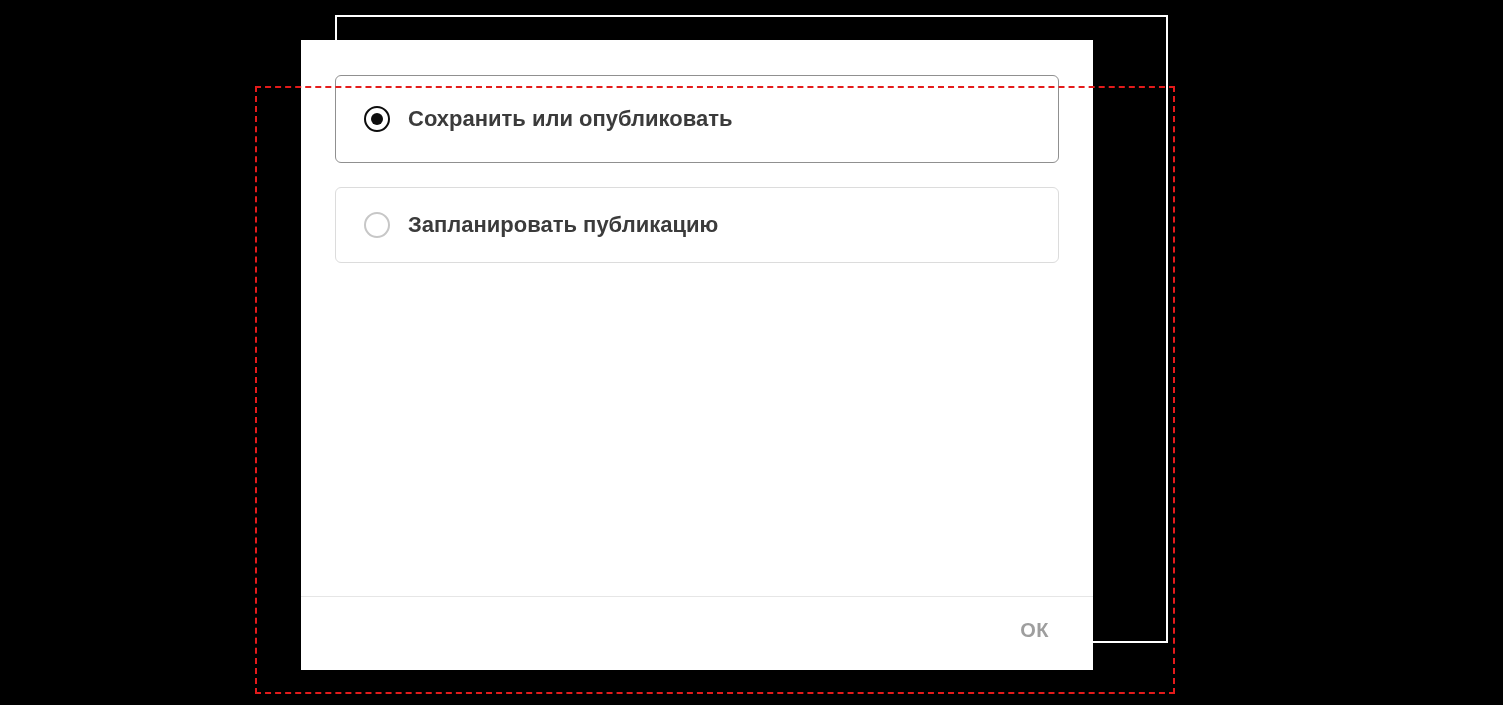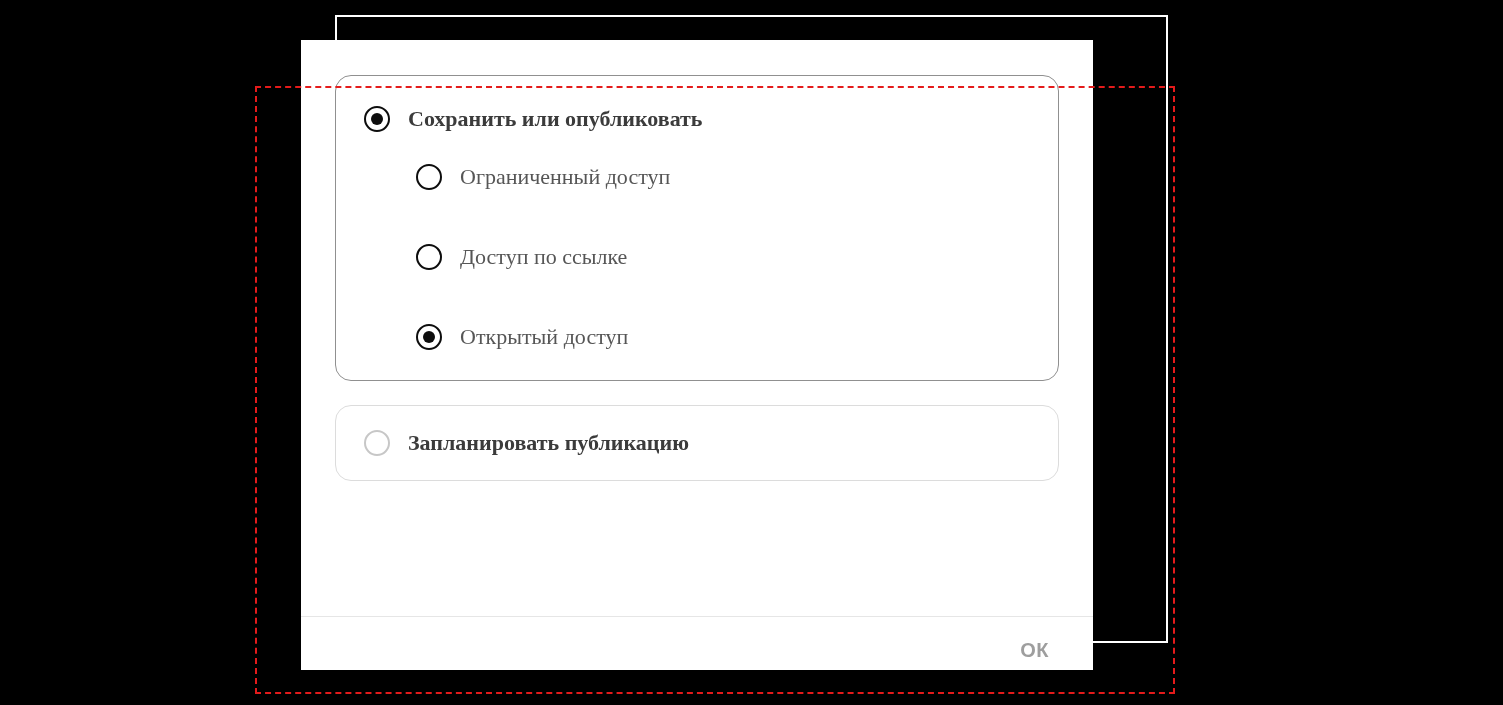--- a/index.html
+++ b/index.html
@@ -39,24 +39,23 @@
       color: #0d0d0d;
       display: flex;
       flex-direction: column;
     }
     .dialog-body {
       flex: 1;
       padding: 35px 34px 0 34px;
     }
     .group {
       border: 1px solid #909090;
-      border-radius: 16px;
+      border-radius: 6px;
       padding: 30px 28px;
       margin-bottom: 24px;
-      font-family: Liberation Serif, serif;
     }
     .group.secondary {
       border: 1px solid #dcdcdc;
       padding: 24px 28px;
     }
     .row {
       display: flex;
       align-items: center;
       gap: 18px;
     }
@@ -93,21 +92,21 @@
     .lbl {
       font-size: 22px;
       color: #565656;
     }
     .lbl.bold {
       font-weight: 700;
       color: #3b3b3b;
     }
     .dialog-footer {
       border-top: 1px solid #e6e6e6;
-      padding: 22px 44px 8px 0;
+      padding: 22px 44px 28px 0;
       display: flex;
       justify-content: flex-end;
     }
     .ok-btn {
       font-size: 20px;
       font-weight: 700;
       color: #9e9e9e;
       letter-spacing: 0.5px;
       user-select: none;
     }
@@ -120,36 +119,20 @@
 <div class="dialog">
   <div class="dialog-body">
 
     <div class="group">
       <div class="row">
         <span class="radio checked">
             <span class="dot"></span>
           </span>
         <span class="lbl bold">Сохранить или опубликовать</span>
       </div>
-      <div class="sub-list">
-        <div class="row">
-          <span class="radio"></span>
-          <span class="lbl">Ограниченный доступ</span>
-        </div>
-        <div class="row">
-          <span class="radio"></span>
-          <span class="lbl">Доступ по ссылке</span>
-        </div>
-        <div class="row">
-          <span class="radio checked">
-              <span class="dot"></span>
-            </span>
-          <span class="lbl">Открытый доступ</span>
-        </div>
-      </div>
     </div>
 
     <div class="group secondary">
       <div class="row">
         <span class="radio light"></span>
         <span class="lbl bold">Запланировать публикацию</span>
       </div>
     </div>
 
   </div>

